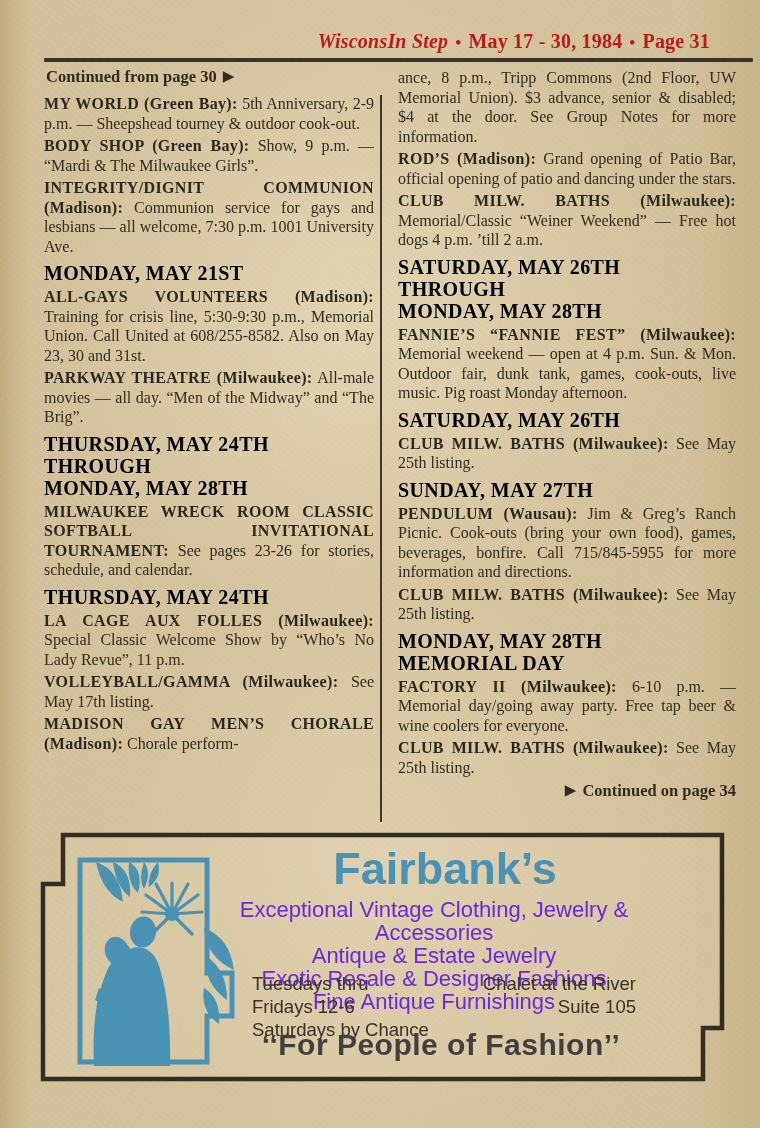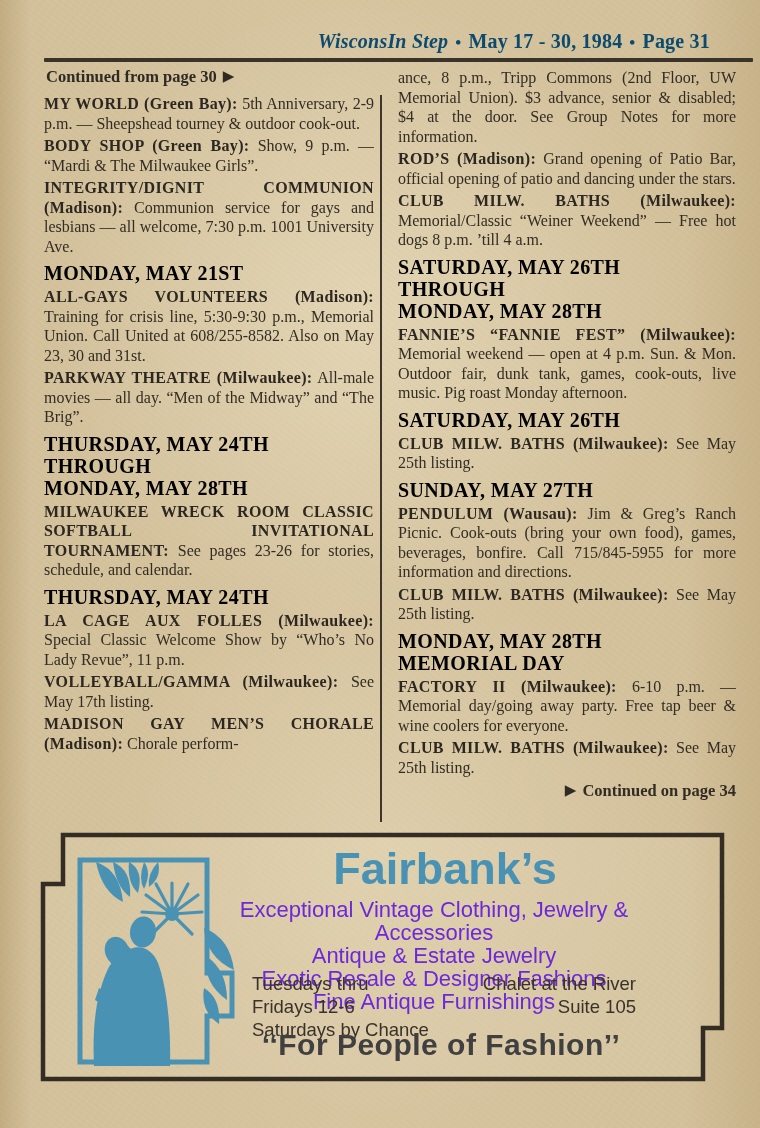--- a/index.html
+++ b/index.html
@@ -12,21 +12,21 @@
       #d2c09a;
     font-family:"Liberation Serif","DejaVu Serif",serif;
     color:#322c23;
   }
   .grain{position:absolute;inset:0;pointer-events:none;opacity:.5;
     background:
       repeating-linear-gradient(37deg, rgba(110,85,40,.025) 0 2px, transparent 2px 5px),
       repeating-linear-gradient(-53deg, rgba(255,255,240,.03) 0 3px, transparent 3px 7px);}
   
   .masthead{position:absolute;top:30px;left:44px;width:666px;text-align:right;
-    font-size:20px;font-weight:bold;letter-spacing:.2px;color:#0c4a6e;white-space:nowrap;}
+    font-size:20px;font-weight:bold;letter-spacing:.2px;color:#b91c1c;white-space:nowrap;}
   .masthead .title{font-style:italic;}
   .masthead .bullet{padding:0 7px;font-size:17px;}
   .rule{position:absolute;left:44px;top:58px;width:709px;height:4px;background:#39332a;border-radius:1px;}
   .contfrom{position:absolute;left:46px;top:67px;font-size:16.5px;font-weight:bold;color:#2f2a22;}
   .arrow{display:inline-block;font-size:15px;transform:translateY(-1px);padding:0 2px;color:#2f2a22;
     font-family:"DejaVu Sans",sans-serif;}
   
   .col{position:absolute;overflow:hidden;text-align:justify;}
   .col-left{left:44px;top:94px;width:330px;height:728px;}
   .col-right{left:398px;top:68px;width:338px;height:754px;}
@@ -119,21 +119,21 @@
   <p class="entry"><b class="t">MILWAUKEE WRECK ROOM CLASSIC SOFTBALL INVITATIONAL TOURNAMENT:</b> <span>See pages 23-26 for stories, schedule, and calendar.</span></p>
   <h3 class="day">THURSDAY, MAY 24TH</h3>
   <p class="entry"><b class="t">LA CAGE AUX FOLLES (Milwaukee):</b> <span>Special Classic Welcome Show by “Who’s No Lady Revue”, 11 p.m.</span></p>
   <p class="entry"><b class="t">VOLLEYBALL/GAMMA (Milwaukee):</b> <span>See May 17th listing.</span></p>
   <p class="entry"><b class="t">MADISON GAY MEN’S CHORALE (Madison):</b> <span>Chorale perform-</span></p>
 </div>
 
 <div class="col col-right">
   <p class="entry"><span>ance, 8 p.m., Tripp Commons (2nd Floor, UW Memorial Union). $3 advance, senior &amp; disabled; $4 at the door. See Group Notes for more information.</span></p>
   <p class="entry"><b class="t">ROD’S (Madison):</b> <span>Grand opening of Patio Bar, official opening of patio and dancing under the stars.</span></p>
-  <p class="entry"><b class="t">CLUB MILW. BATHS (Milwaukee):</b> <span>Memorial/Classic “Weiner Weekend” — Free hot dogs 8 p.m. ’till 4 a.m.</span></p>
+  <p class="entry"><b class="t">CLUB MILW. BATHS (Milwaukee):</b> <span>Memorial/Classic “Weiner Weekend” — Free hot dogs 4 p.m. ’till 2 a.m.</span></p>
   <h3 class="day">SATURDAY, MAY 26TH
 THROUGH
 MONDAY, MAY 28TH</h3>
   <p class="entry"><b class="t">FANNIE’S “FANNIE FEST” (Milwaukee):</b> <span>Memorial weekend — open at 4 p.m. Sun. &amp; Mon. Outdoor fair, dunk tank, games, cook-outs, live music. Pig roast Monday afternoon.</span></p>
   <h3 class="day">SATURDAY, MAY 26TH</h3>
   <p class="entry"><b class="t">CLUB MILW. BATHS (Milwaukee):</b> <span>See May 25th listing.</span></p>
   <h3 class="day">SUNDAY, MAY 27TH</h3>
   <p class="entry"><b class="t">PENDULUM (Wausau):</b> <span>Jim &amp; Greg’s Ranch Picnic. Cook-outs (bring your own food), games, beverages, bonfire. Call 715/845-5955 for more information and directions.</span></p>
   <p class="entry"><b class="t">CLUB MILW. BATHS (Milwaukee):</b> <span>See May 25th listing.</span></p>
   <h3 class="day">MONDAY, MAY 28TH

